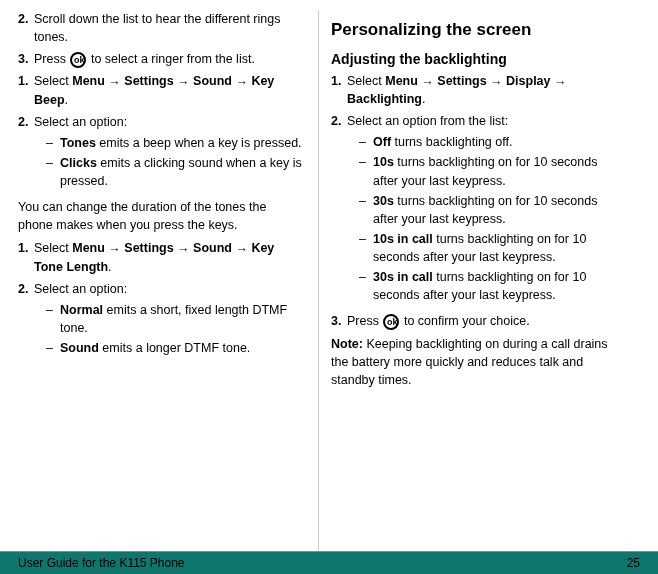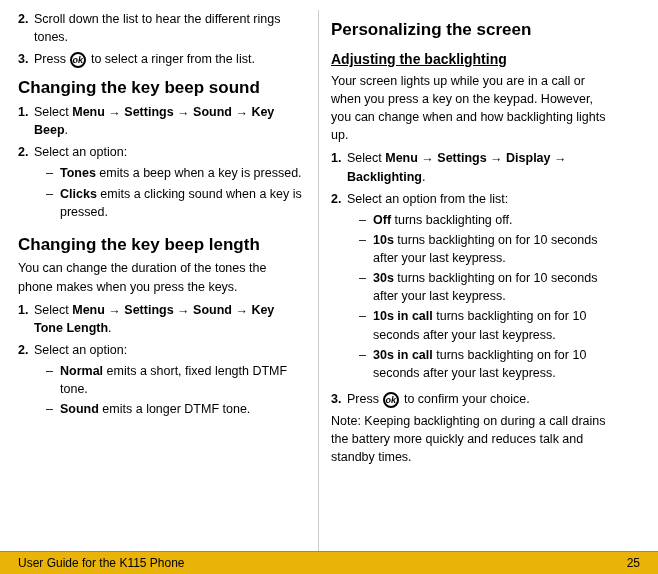--- a/index.html
+++ b/index.html
@@ -41,21 +41,20 @@
       font-size: 17px;
       font-weight: bold;
       margin-bottom: 2px;
       margin-top: 8px;
     }
     .sub-heading {
       font-size: 14px;
       font-weight: bold;
       margin-bottom: 3px;
       margin-top: 6px;
-      text-decoration: underline;
     }
     p {
       margin-bottom: 5px;
     }
     .numbered-item {
       display: flex;
       margin-bottom: 4px;
     }
     .num {
       min-width: 16px;
@@ -85,38 +84,37 @@
       font-weight: bold;
       text-align: right;
     }
     .footer {
       border-top: 1px solid #888;
       display: flex;
       justify-content: space-between;
       align-items: center;
       padding: 4px 18px;
       font-size: 12px;
-      background: #eab308;
+      background: #0f766e;
     }
     .ok-icon {
       display: inline-block;
       width: 16px;
       height: 16px;
       border: 2px solid #000;
       border-radius: 50%;
-      text-align: left;
+      text-align: right;
       line-height: 12px;
       font-size: 9px;
       font-weight: bold;
       vertical-align: middle;
       margin: 0 1px;
-      font-style: italic;
     }
     .note-bold {
-      font-weight: normal;
+      font-weight: bold;
     }
   </style>
 </head>
 <body>
 
 <div class="page">
   <div class="content-area">
 
     <div class="left-col">
 
@@ -125,21 +123,20 @@
         <span class="item-content">Scroll down the list to hear the different rings tones.</span>
       </div>
 
       <div class="numbered-item">
         <span class="num">3.</span>
         <span class="item-content">
           <span>Press </span><span class="ok-icon">ok</span><span> to select a ringer from the list.</span>
         </span>
       </div>
 
-      <div class="section-heading">Changing the key beep sound</div>
 
 
       <div class="numbered-item">
         <span class="num">1.</span>
         <span class="item-content">
           <span>Select </span><b>Menu → Settings → Sound → Key Beep</b><span>.</span>
         </span>
       </div>
 
       <div class="numbered-item">
@@ -152,21 +149,20 @@
               <span class="bullet-content"><b>Tones</b><span> emits a beep when a key is pressed.</span></span>
             </div>
             <div class="bullet-item">
               <span class="dash">–</span>
               <span class="bullet-content"><b>Clicks</b><span> emits a clicking sound when a key is pressed.</span></span>
             </div>
           </div>
         </span>
       </div>
 
-      <div class="section-heading">Changing the key beep length</div>
 
       <p>You can change the duration of the tones the phone makes when you press the keys.</p>
 
       <div class="numbered-item">
         <span class="num">1.</span>
         <span class="item-content">
           <span>Select </span><b>Menu → Settings → Sound → Key Tone Length</b><span>.</span>
         </span>
       </div>
 
@@ -187,21 +183,20 @@
         </span>
       </div>
 
     </div>
 
     <div class="right-col">
 
       <div class="section-heading">Personalizing the screen</div>
       <div class="sub-heading">Adjusting the backlighting</div>
 
-      <p>Your screen lights up while you are in a call or when you press a key on the keypad. However, you can change when and how backlighting lights up.</p>
 
       <div class="numbered-item">
         <span class="num">1.</span>
         <span class="item-content">
           <span>Select </span><b>Menu → Settings → Display → Backlighting</b><span>.</span>
         </span>
       </div>
 
       <div class="numbered-item">
         <span class="num">2.</span>

